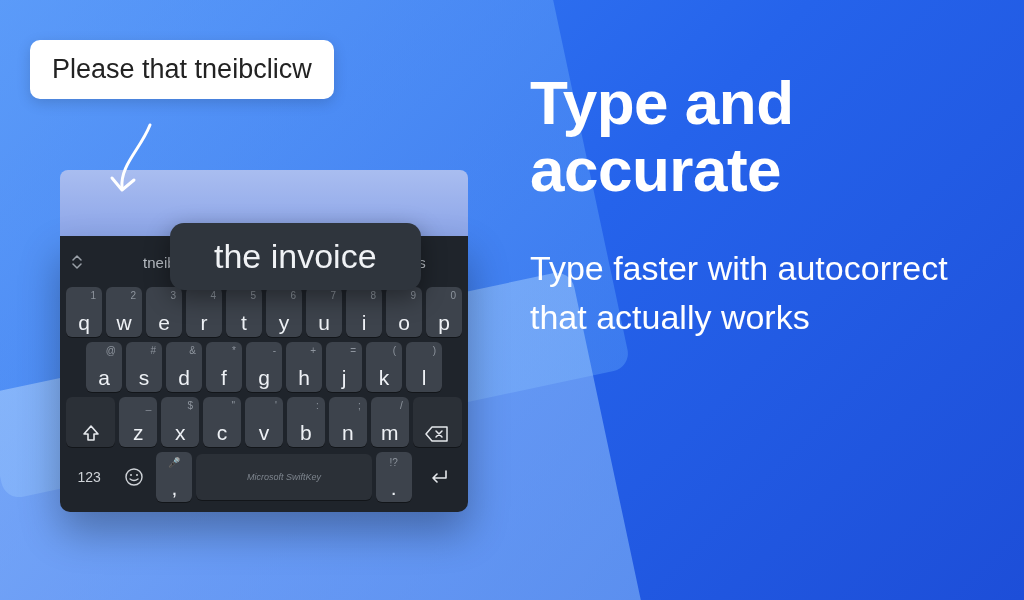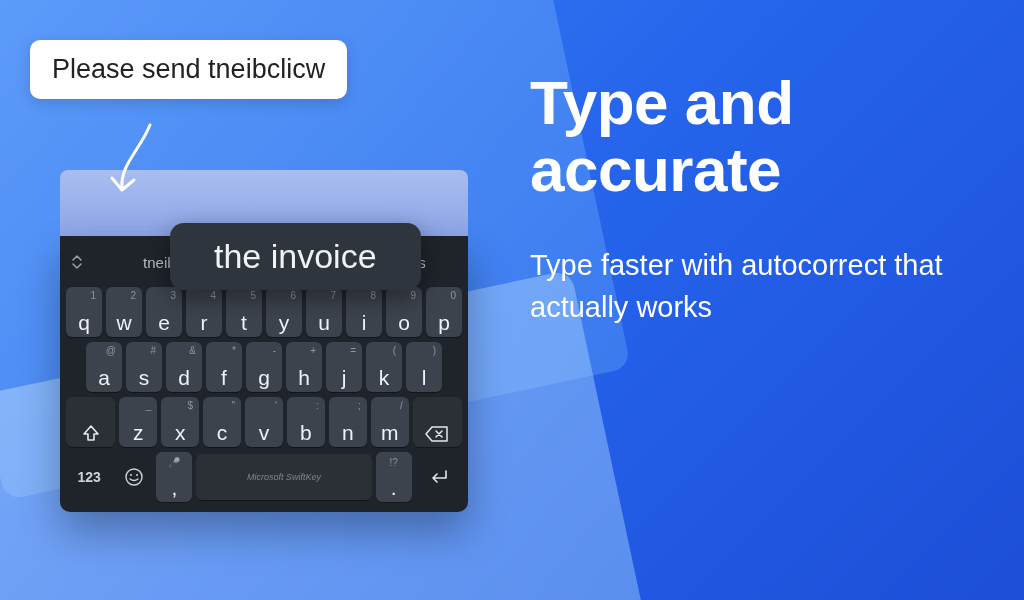--- a/index.html
+++ b/index.html
@@ -28,40 +28,40 @@
 
 .popup { position: absolute; top: 183px; left: 140px; background: #2f353d; color: #f0f2f5; font-size: 34px; padding: 14px 44px; border-radius: 14px; z-index: 5; box-shadow: 0 8px 24px rgba(0,0,0,0.4); }
 
 .row { display: flex; gap: 4px; margin-top: 5px; justify-content: center; }
 .key { background: #3d434c; border-radius: 6px; color: #eef1f5; display: flex; flex-direction: column; align-items: center; justify-content: flex-end; height: 50px; flex: 1; position: relative; padding-bottom: 4px; box-shadow: 0 1px 0 rgba(0,0,0,0.4); }
 .key .sec { position: absolute; top: 3px; right: 6px; font-size: 10px; color: #8e959e; }
 .key .main { font-size: 21px; line-height: 1; }
 .row2 { padding: 0 20px; }
 .row3 .shift, .row3 .back { background: #2b3037; flex: 1.3; }
 .row4 { align-items: center; }
-.row4 .k123 { background: transparent; box-shadow:none; flex:0.9; font-size:14px; color:#cfd3d8; justify-content:center; padding:0;font-weight:bold;}
+.row4 .k123 { background: transparent; box-shadow:none; flex:0.9; font-size:14px; color:#cfd3d8; justify-content:center; padding:0;}
 .row4 .emoji { background: transparent; box-shadow:none; flex:0.7; justify-content:center; padding:0;}
 .row4 .comma, .row4 .dot { flex:0.7; }
 .row4 .space { flex: 3.4; background:#2b3037; height:46px; justify-content:center; font-size:9px; color:#7e858e; padding:0;font-style:italic;}
 .row4 .enter { background:transparent; box-shadow:none; flex:0.9; justify-content:center; padding:0;}
 .comma .sec, .dot .sec { left:50%; transform:translateX(-50%); right:auto; top:5px; font-size:10px;}
 
 .headline { font-size: 62px; font-weight: 600; line-height: 1.08; letter-spacing: -0.5px; margin-bottom: 40px; }
-.sub { font-size: 29px; font-weight: 400; line-height: 1.45; }
+.sub { font-size: 34px; font-weight: 400; line-height: 1.45; }
 
 svg { display:block; }
 </style>
 </head>
 <body>
 
 <div class="bg-shape-top"></div>
 <div class="bg-shape-bottom"></div>
 
 <div class="left">
-  <div class="bubble">Please send tneibclicw</div>
+  <div class="bubble">Please that tneibclicw</div>
 
   <svg class="arrow" width="70" height="80" viewBox="0 0 70 80">
     <path d="M50 5 C 40 30, 20 45, 22 68" stroke="#fff" stroke-width="3" fill="none" stroke-linecap="round"></path>
     <path d="M12 58 L22 70 L34 60" stroke="#fff" stroke-width="3" fill="none" stroke-linecap="round" stroke-linejoin="round"></path>
   </svg>
 
   <div class="phone-top"></div>
 
   <div class="keyboard">
     <div class="suggestbar">

